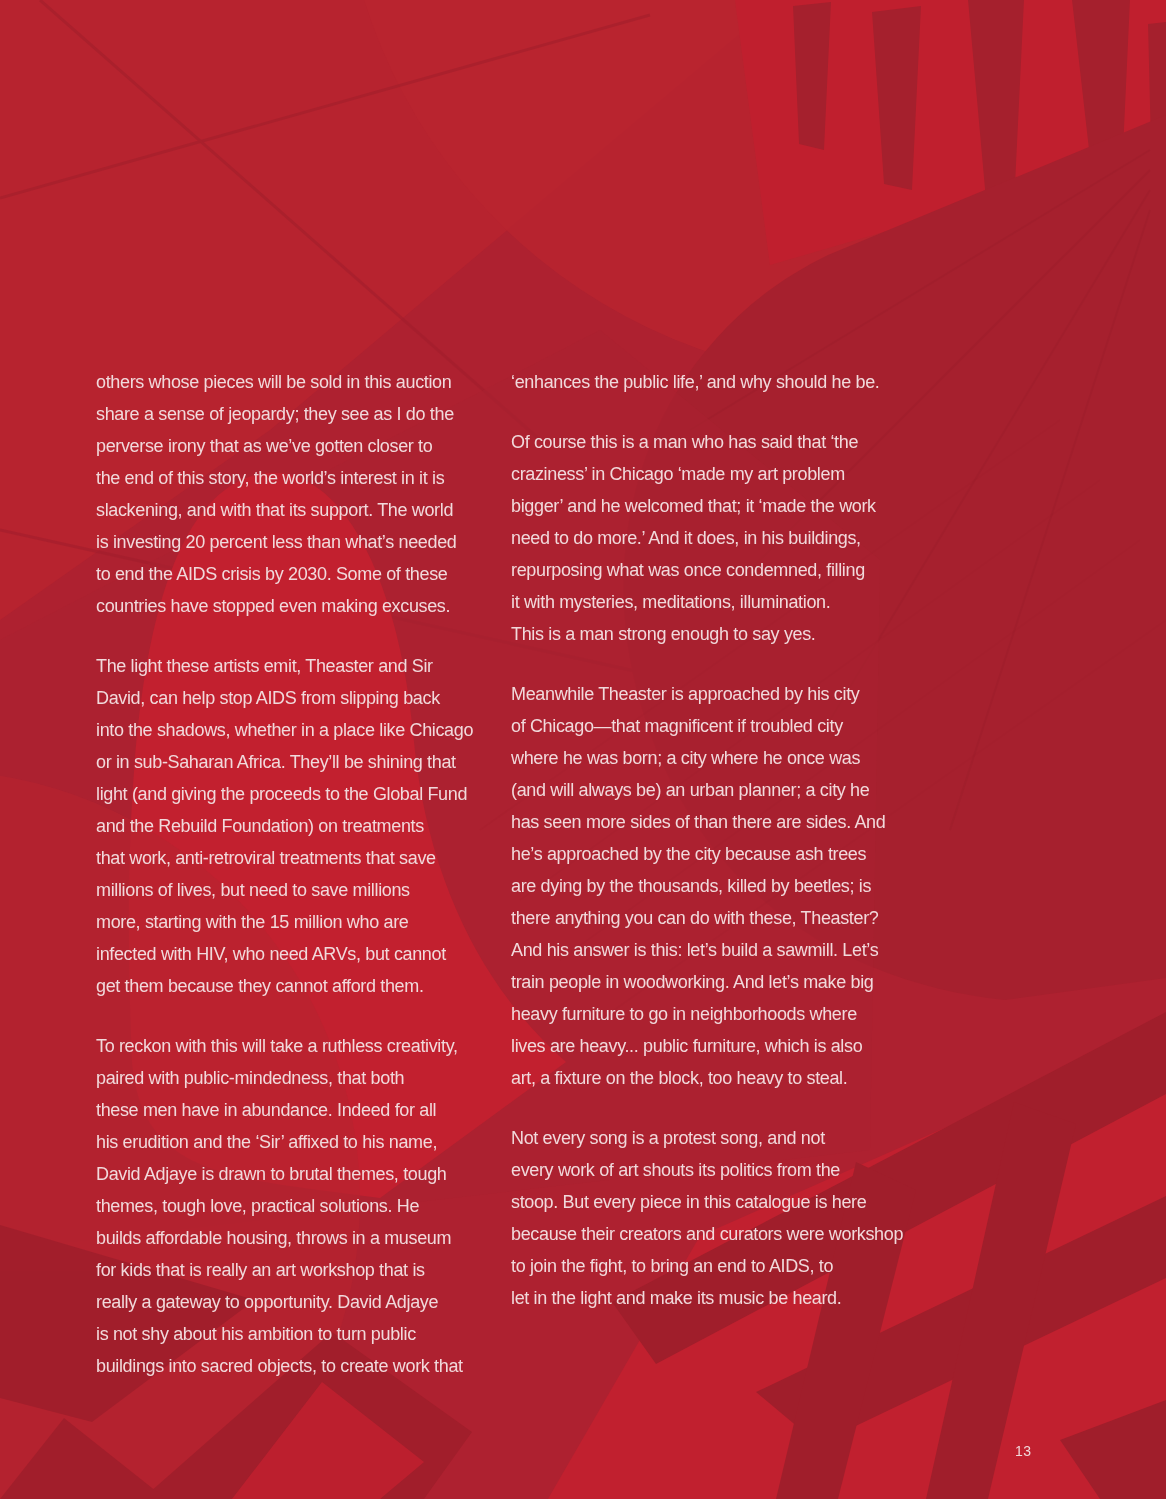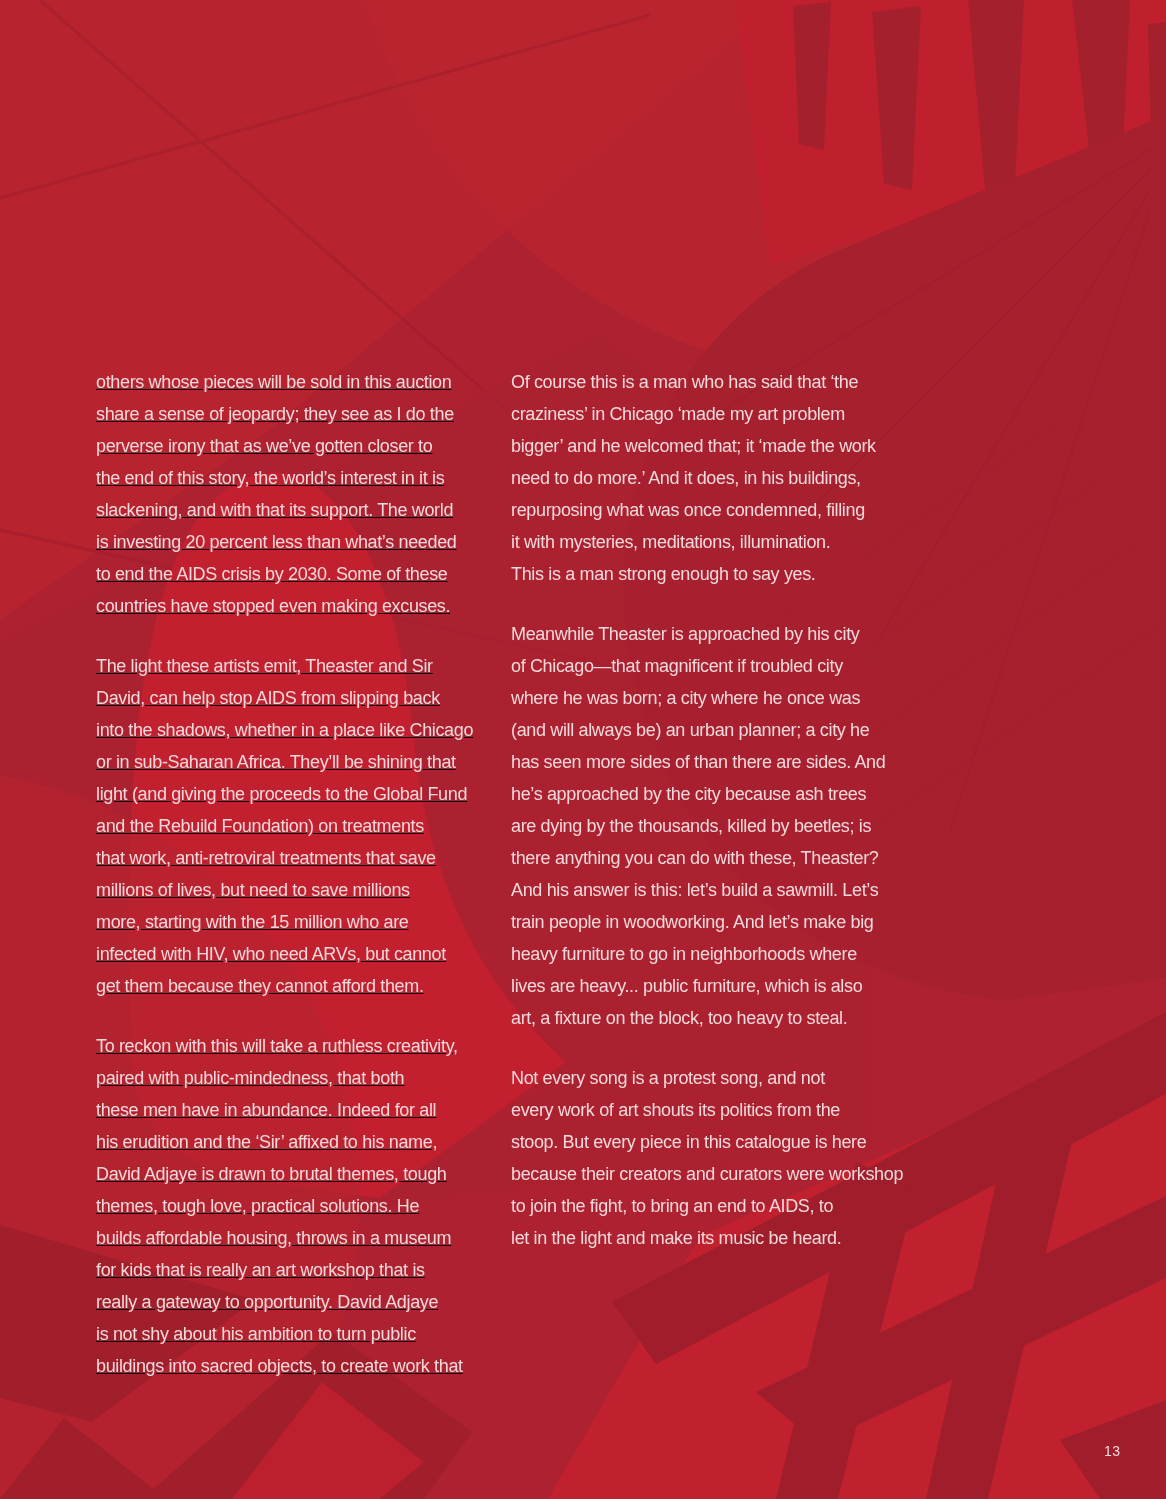--- a/index.html
+++ b/index.html
@@ -5,33 +5,33 @@
   html,body{margin:0;padding:0;background:#7d141f;}
   .page{
     position:relative;
     width:1166px;height:1499px;
     overflow:hidden;
     background:#AE2130;
     font-family:"Liberation Sans", sans-serif;
   }
   .bg{position:absolute;left:0;top:0;width:100%;height:100%;display:block;}
   .col{position:absolute;top:366px;}
-  .col-left{left:96px;width:432px;text-decoration:underline;}
+  .col-left{left:96px;width:432px;}
   .col-right{left:511px;width:432px;}
   .col p{
     margin:0 0 28px 0;
     font-size:18px;
     line-height:32px;
     letter-spacing:-0.35px;
     color:#F1D9DB;
     white-space:pre-line;
   }
   .page-number{
     position:absolute;
-    left:1104px;top:1443px;
+    left:1015px;top:1443px;
     font-size:14px;
     letter-spacing:0.5px;
     color:#F0D8DA;
   }
 </style>
 </head>
 <body>
 
 <div class="page">
 
@@ -123,20 +123,21 @@
 David Adjaye is drawn to brutal themes, tough
 themes, tough love, practical solutions. He
 builds affordable housing, throws in a museum
 for kids that is really an art workshop that is
 really a gateway to opportunity. David Adjaye
 is not shy about his ambition to turn public
 buildings into sacred objects, to create work that</p>
     </section>
 
     <section class="col col-right">
+      <p>‘enhances the public life,’ and why should he be.</p>
       <p>Of course this is a man who has said that ‘the
 craziness’ in Chicago ‘made my art problem
 bigger’ and he welcomed that; it ‘made the work
 need to do more.’ And it does, in his buildings,
 repurposing what was once condemned, filling
 it with mysteries, meditations, illumination.
 This is a man strong enough to say yes.</p>
       <p>Meanwhile Theaster is approached by his city
 of Chicago—that magnificent if troubled city
 where he was born; a city where he once was

